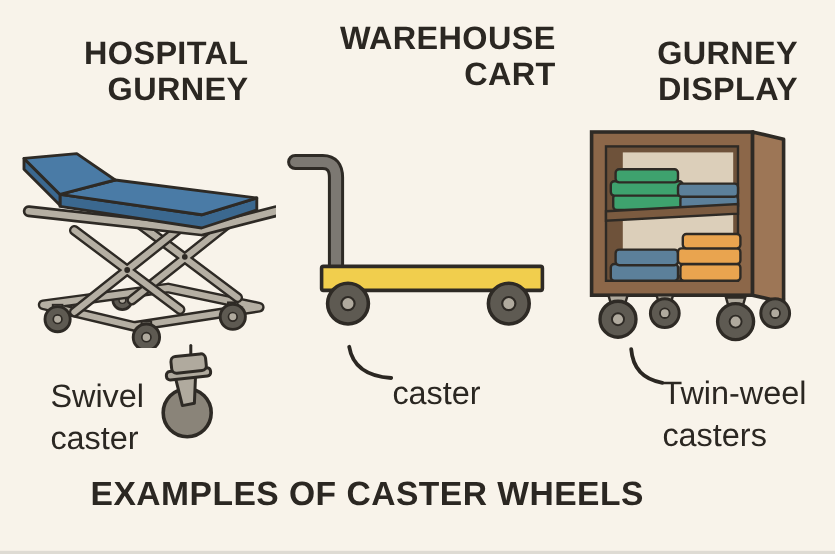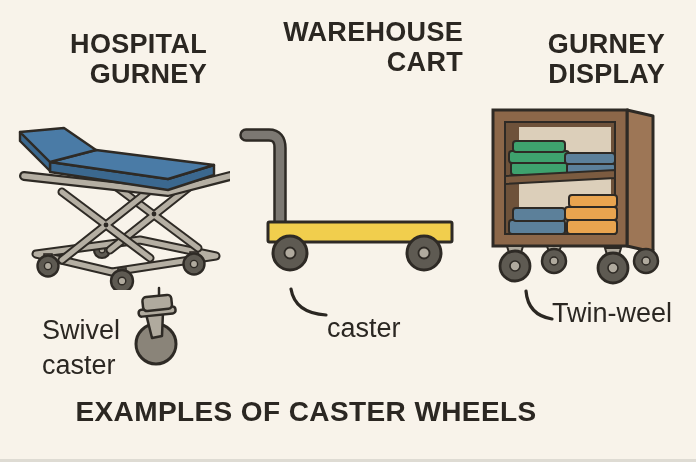--- a/index.html
+++ b/index.html
@@ -20,21 +20,21 @@
   .illus{position:absolute;}
   .gurney{left:10px;top:118px;width:220px;height:172px;}
   .cart{left:238px;top:122px;width:218px;height:163px;}
   .display{left:479px;top:100px;width:196px;height:192px;}
   .caption{
     position:absolute;color:var(--ink);
     font-size:27px;line-height:35px;font-weight:500;margin-top:12px;
   }
   .cap1{left:42px;top:301px;}
   .cap2{left:327px;top:299px;}
-  .cap3{left:552px;top:284px;}
+  .cap3{left:552px;top:299px;}
   .swivel-icon{position:absolute;left:128px;top:286px;width:56px;height:84px;}
   .leader{position:absolute;}
   .leader-rigid{left:286px;top:286px;width:46px;height:36px;}
   .leader-twin{left:521px;top:288px;width:36px;height:38px;}
   .footer{
     position:absolute;left:0;top:396px;width:612px;margin:0;text-align:center;
     font-size:28px;font-weight:800;letter-spacing:.4px;color:var(--ink);
   }
   .bottom-edge{position:absolute;left:0;bottom:0;width:696px;height:3px;background:#DEDBD3;}
 </style>
@@ -206,19 +206,20 @@
         <circle cx="134" cy="168" r="5" fill="var(--wheel-light)" stroke="var(--outline)" stroke-width="1.6"></circle>
       </g>
     </svg>
 
     <svg class="leader leader-twin" viewBox="0 0 36 38">
       <path d="M 5,3 Q 7,27 31,31" fill="none" stroke="var(--ink)" stroke-width="3.2" stroke-linecap="round"></path>
     </svg>
 
     <div class="caption cap3">
       <div>Twin-weel</div>
+      <div>casters</div>
     </div>
   </section>
 
   <h1 class="footer">EXAMPLES OF CASTER WHEELS</h1>
 
   <div class="bottom-edge"></div>
 </div>
 
 </body></html>

